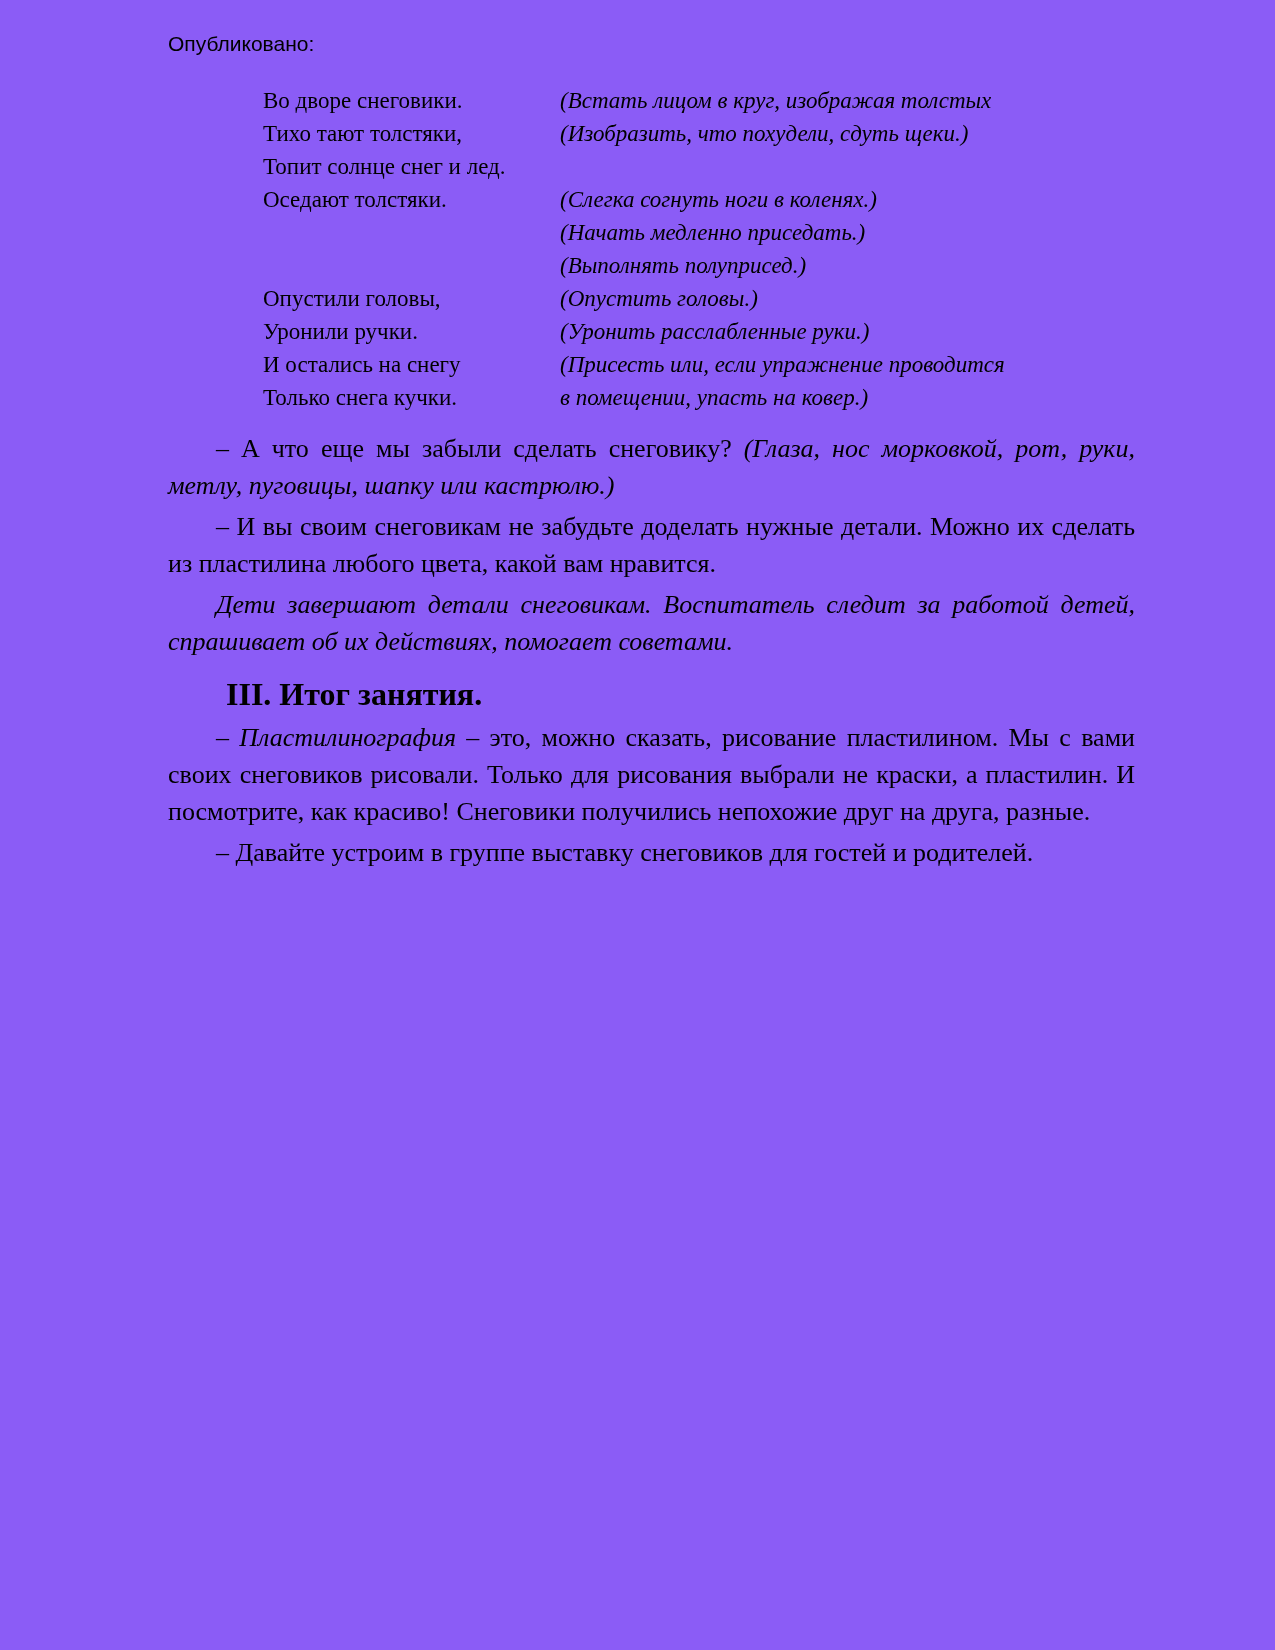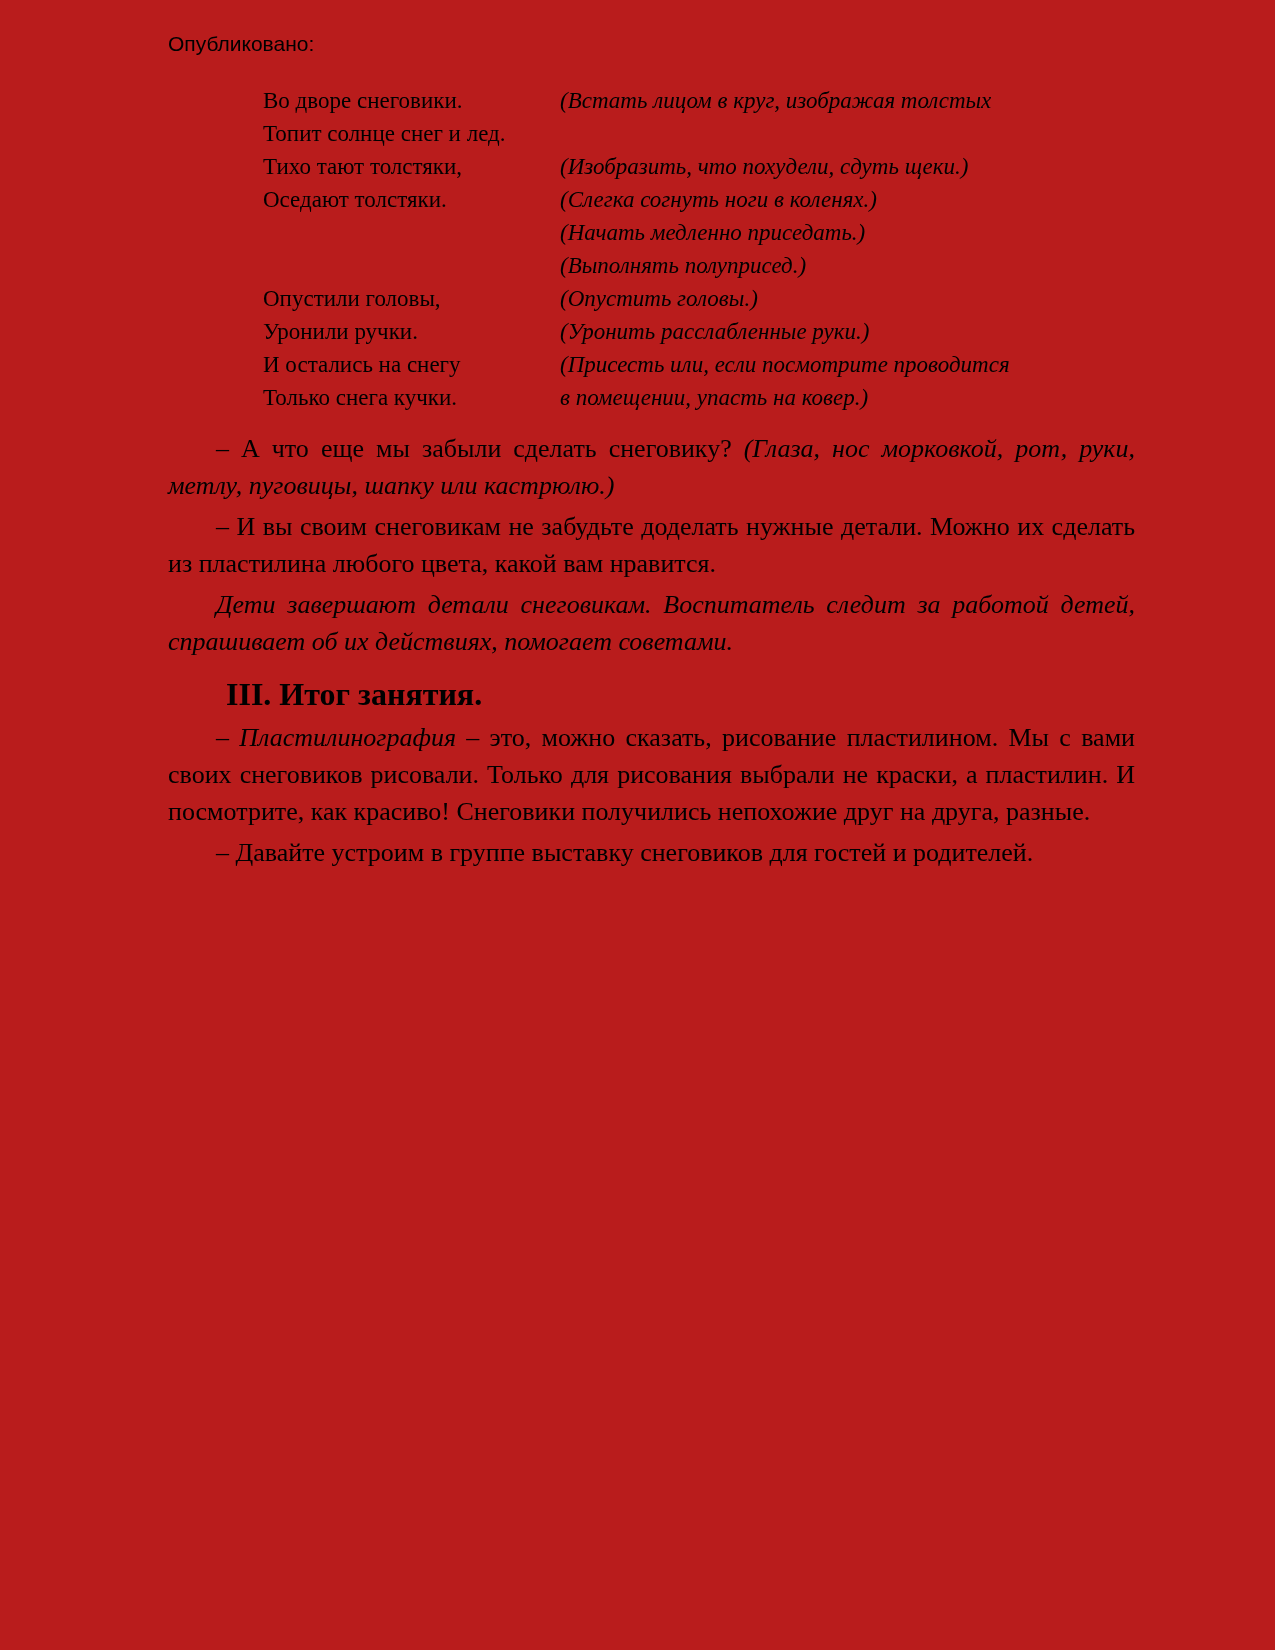--- a/index.html
+++ b/index.html
@@ -4,21 +4,21 @@
 <style>
   html, body {
     margin: 0;
     padding: 0;
     background: #ffffff;
   }
   .page {
     position: relative;
     width: 1275px;
     height: 1650px;
-    background: #b91c1c;
+    background: #8b5cf6;
     color: #000000;
     box-sizing: border-box;
     padding: 32px 140px 0 168px;
     font-family: "Liberation Serif", serif;
     overflow: hidden;
   }
   
   .doc-header {
     font-family: "Liberation Sans", sans-serif;
     font-size: 21px;
@@ -71,26 +71,26 @@
   <div class="doc-header">
     <p class="published-line">Опубликовано:</p>
   </div>
 
   <div class="poem">
     <div class="poem-row">
       <div class="poem-left">Во дворе снеговики.</div>
       <div class="poem-right">(Встать лицом в круг, изображая толстых</div>
     </div>
     <div class="poem-row">
+      <div class="poem-left">Тихо тают толстяки,</div>
+      <div class="poem-right">(Изобразить, что похудели, сдуть щеки.)</div>
+    </div>
+    <div class="poem-row">
       <div class="poem-left">Топит солнце снег и лед.</div>
       <div class="poem-right"></div>
-    </div>
-    <div class="poem-row">
-      <div class="poem-left">Тихо тают толстяки,</div>
-      <div class="poem-right">(Изобразить, что похудели, сдуть щеки.)</div>
     </div>
     <div class="poem-row">
       <div class="poem-left">Оседают толстяки.</div>
       <div class="poem-right">(Слегка согнуть ноги в коленях.)</div>
     </div>
     <div class="poem-row">
       <div class="poem-left"></div>
       <div class="poem-right">(Начать медленно приседать.)</div>
     </div>
     <div class="poem-row">
@@ -100,21 +100,21 @@
     <div class="poem-row">
       <div class="poem-left">Опустили головы,</div>
       <div class="poem-right">(Опустить головы.)</div>
     </div>
     <div class="poem-row">
       <div class="poem-left">Уронили ручки.</div>
       <div class="poem-right">(Уронить расслабленные руки.)</div>
     </div>
     <div class="poem-row">
       <div class="poem-left">И остались на снегу</div>
-      <div class="poem-right">(Присесть или, если посмотрите проводится</div>
+      <div class="poem-right">(Присесть или, если упражнение проводится</div>
     </div>
     <div class="poem-row">
       <div class="poem-left">Только снега кучки.</div>
       <div class="poem-right">в помещении, упасть на ковер.)</div>
     </div>
   </div>
 
   <div class="body-text">
 
     <p class="para first"><span>– А что еще мы забыли сделать снеговику? </span><span class="italic">(Глаза, нос морковкой, рот, руки, метлу, пуговицы, шапку или кастрюлю.)</span></p>

